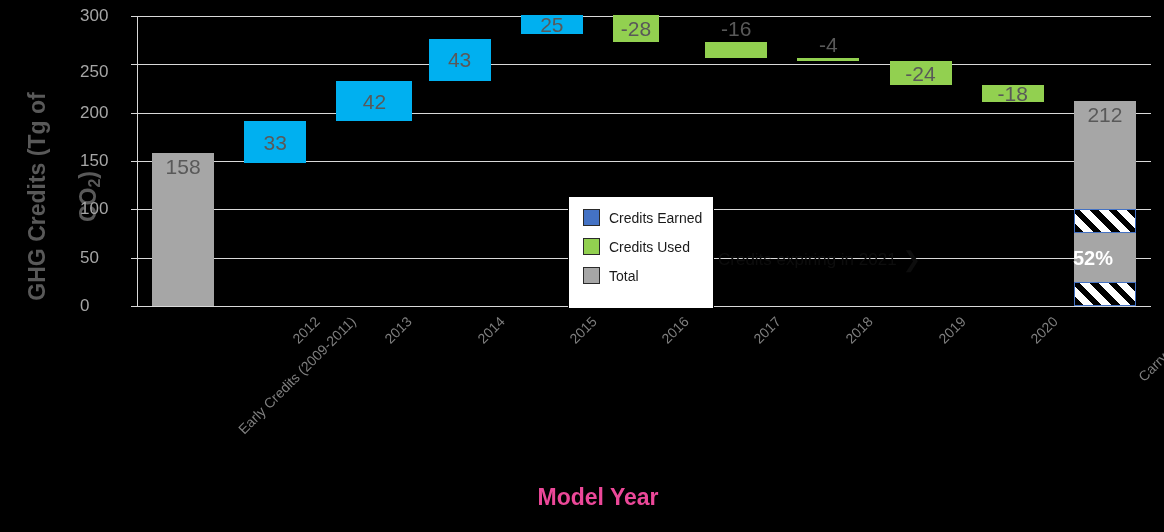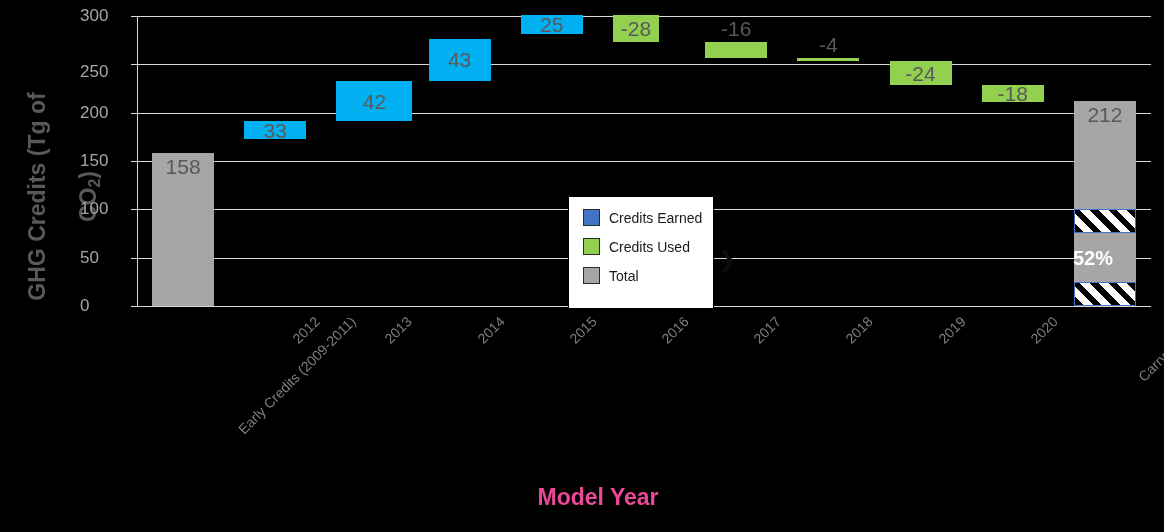--- a/index.html
+++ b/index.html
@@ -205,21 +205,21 @@
         <div class="gridline" style="top: 193.333px;"></div>
         <div class="gridline" style="top: 145px;"></div>
         <div class="gridline" style="top: 96.6667px;"></div>
         <div class="gridline" style="top: 48.3333px;"></div>
         <div class="gridline" style="top: 0px;"></div>
       </div>
     <div id="bars">
         <div class="bar" style="left: 15.0909px; width: 62px; top: 137.267px; height: 152.733px; background: rgb(166, 166, 166); text-decoration: underline;">
           <span class="bar-label inside-top">158</span>
         </div>
-        <div class="bar" style="left: 107.273px; width: 62px; top: 105.367px; height: 18px; background: rgb(0, 176, 240);">
+        <div class="bar" style="left: 107.273px; width: 62px; top: 105.367px; height: 42px; background: rgb(0, 176, 240);">
           <span class="bar-label">33</span>
         </div>
         <div class="bar" style="left: 199.455px; width: 76px; top: 64.7667px; height: 40.6px; background: rgb(0, 176, 240);">
           <span class="bar-label">42</span>
         </div>
         <div class="bar" style="left: 291.636px; width: 62px; top: 23.2px; height: 41.5667px; background: rgb(0, 176, 240);">
           <span class="bar-label">43</span>
         </div>
         <div class="bar" style="left: 383.818px; width: 62px; top: -0.966667px; height: 19px; background: rgb(0, 176, 240);">
           <span class="bar-label">25</span>
@@ -258,20 +258,21 @@
       <div class="x-tick" style="left: 834.364px; top: 314px;">2018</div>
       <div class="x-tick" style="left: 926.545px; top: 314px;">2019</div>
       <div class="x-tick" style="left: 1018.73px; top: 314px;">2020</div>
       <div class="x-tick" style="left: 1110.91px; top: 314px;">Carry to 2021</div>
     </div>
 
   <div class="annot-dash" id="dash-left" style="left: 640px; width: 78px; top: 257.667px;"></div>
   <div class="annot-dash" id="dash-right" style="left: 1010px; width: 58px; top: 257.667px;"></div>
 
   <div id="expiring-annotation" style="top: 248.667px;">
+    <span>Credits expiring in 2021</span>
     <span id="expiring-arrow">❯</span>
   </div>
 
   <div id="pct-label" style="top: 247.667px;">52%</div>
 
   <div id="x-axis-title">Model Year</div>
 
   <div id="legend">
       <div class="legend-row">
         <span class="legend-swatch" style="background: rgb(68, 114, 196);"></span>

